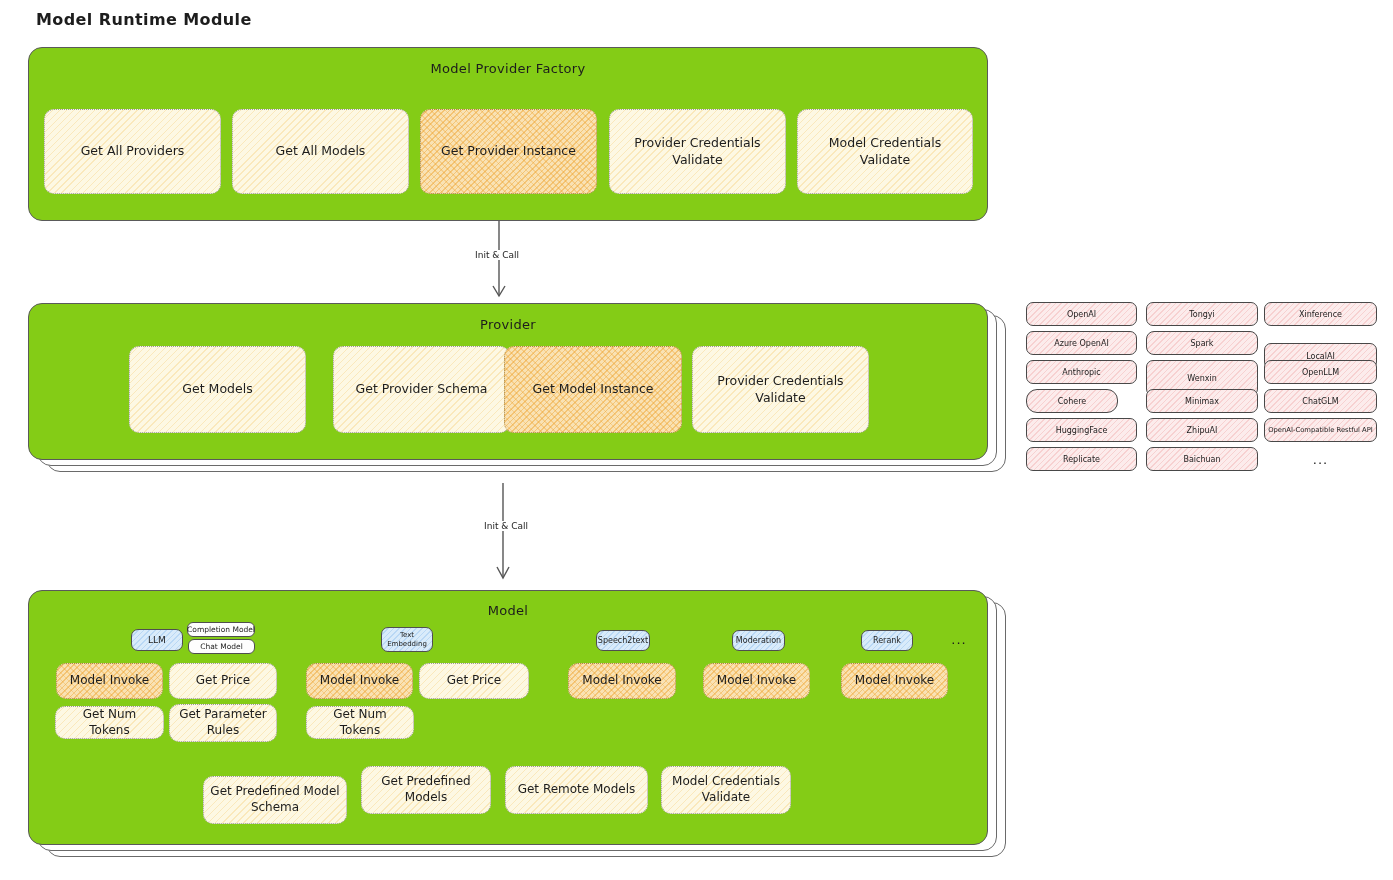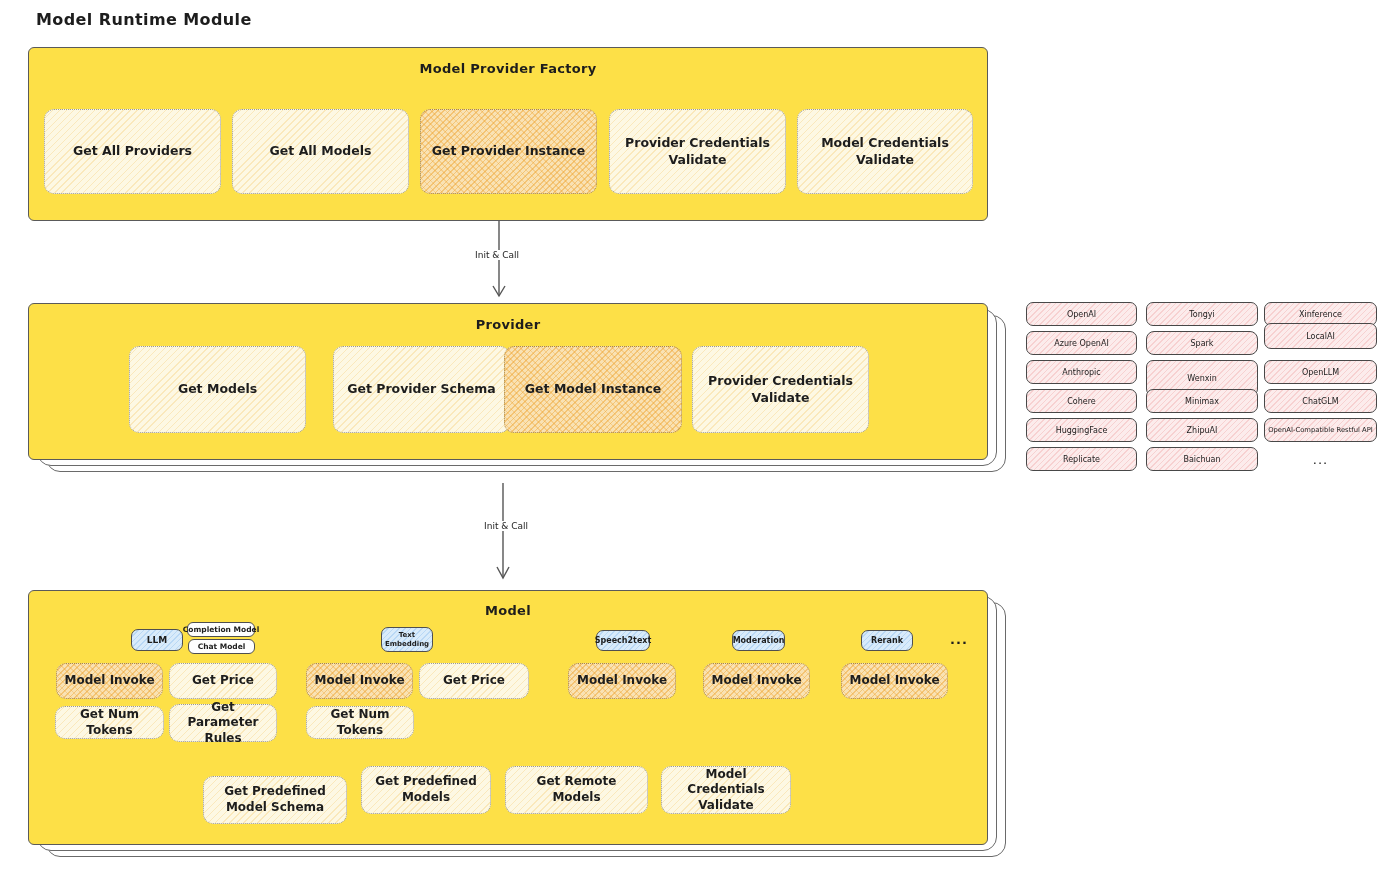--- a/index.html
+++ b/index.html
@@ -1,20 +1,20 @@
 <!DOCTYPE html>
 <html><head>
 <meta charset="utf-8">
 <style>
   html,body{margin:0;padding:0;background:#ffffff;}
   .canvas{position:relative;width:1393px;height:880px;background:#ffffff;overflow:hidden;
           font-family:"DejaVu Sans",sans-serif;color:#1d1d1d;padding-left:16px;}
   .abs{position:absolute;}
   .main-title{position:absolute;left:36px;top:10px;font-size:16px;font-weight:bold;letter-spacing:.4px;}
-  .bigbox{position:absolute;background:#fde047;border:1.5px solid #5a5a5a;border-radius:6px;font-weight:bold;}
+  .bigbox{position:absolute;background:#84cc16;border:1.5px solid #5a5a5a;border-radius:14px;}
   .sheet{position:absolute;background:#fff;border:1.5px solid #6a6a6a;border-radius:14px;}
   .boxtitle{position:absolute;left:0;right:0;top:13px;text-align:center;font-size:13px;letter-spacing:.3px;}
   .btn{position:absolute;display:flex;align-items:center;justify-content:center;text-align:center;
        border-radius:10px;font-size:12.5px;line-height:1.3;padding:2px 6px;box-sizing:border-box;}
   .btn.light{background-color:#fdf8e3;
        background-image:repeating-linear-gradient(135deg, rgba(242,196,96,.30) 0px, rgba(242,196,96,.30) 1px, transparent 1px, transparent 5px);
        border:1.6px dotted #9a9a9a;}
   .btn.strong{background-color:#f9e2b4;
        background-image:repeating-linear-gradient(135deg, rgba(238,164,48,.48) 0px, rgba(238,164,48,.48) 1.2px, transparent 1.2px, transparent 4px),
                         repeating-linear-gradient(45deg, rgba(238,164,48,.32) 0px, rgba(238,164,48,.32) 1.2px, transparent 1.2px, transparent 5px);
@@ -100,31 +100,31 @@
 
     <div class="btn light small" style="left:174px;top:185px;width:144px;height:48px;">Get Predefined Model Schema</div>
     <div class="btn light small" style="left:332px;top:175px;width:130px;height:48px;">Get Predefined Models</div>
     <div class="btn light small" style="left:476px;top:175px;width:143px;height:48px;">Get Remote Models</div>
     <div class="btn light small" style="left:632px;top:175px;width:130px;height:48px;">Model Credentials Validate</div>
   </div>
 
   <div class="chip" style="left:1026px;top:302px;width:111px;height:24px;">OpenAI</div>
   <div class="chip" style="left:1026px;top:331px;width:111px;height:24px;">Azure OpenAI</div>
   <div class="chip" style="left:1026px;top:360px;width:111px;height:24px;">Anthropic</div>
-  <div class="chip" style="left:1026px;top:389px;width:111px;height:24px;">Cohere</div>
+  <div class="chip" style="left:1026px;top:389px;width:92px;height:24px;border-radius:11px;">Cohere</div>
   <div class="chip" style="left:1026px;top:418px;width:111px;height:24px;">HuggingFace</div>
   <div class="chip" style="left:1026px;top:447px;width:111px;height:24px;">Replicate</div>
 
   <div class="chip" style="left:1146px;top:302px;width:112px;height:24px;">Tongyi</div>
   <div class="chip" style="left:1146px;top:331px;width:112px;height:24px;border-radius:8px;">Spark</div>
   <div class="chip" style="left:1146px;top:360px;width:112px;height:36px;">Wenxin</div>
   <div class="chip" style="left:1146px;top:389px;width:112px;height:24px;">Minimax</div>
   <div class="chip" style="left:1146px;top:418px;width:112px;height:24px;">ZhipuAI</div>
   <div class="chip" style="left:1146px;top:447px;width:112px;height:24px;">Baichuan</div>
 
   <div class="chip" style="left:1264px;top:302px;width:113px;height:24px;">Xinference</div>
-  <div class="chip" style="left:1264px;top:323px;width:113px;height:26px;">LocalAI</div>
+  <div class="chip" style="left:1264px;top:343px;width:113px;height:26px;">LocalAI</div>
   <div class="chip" style="left:1264px;top:360px;width:113px;height:24px;">OpenLLM</div>
   <div class="chip" style="left:1264px;top:389px;width:113px;height:24px;">ChatGLM</div>
   <div class="chip tiny" style="left:1264px;top:418px;width:113px;height:24px;">OpenAI-Compatible Restful API</div>
   <div class="dots" style="left:1264px;top:447px;width:113px;height:24px;">...</div>
 
 </div>
 
 </body></html>

